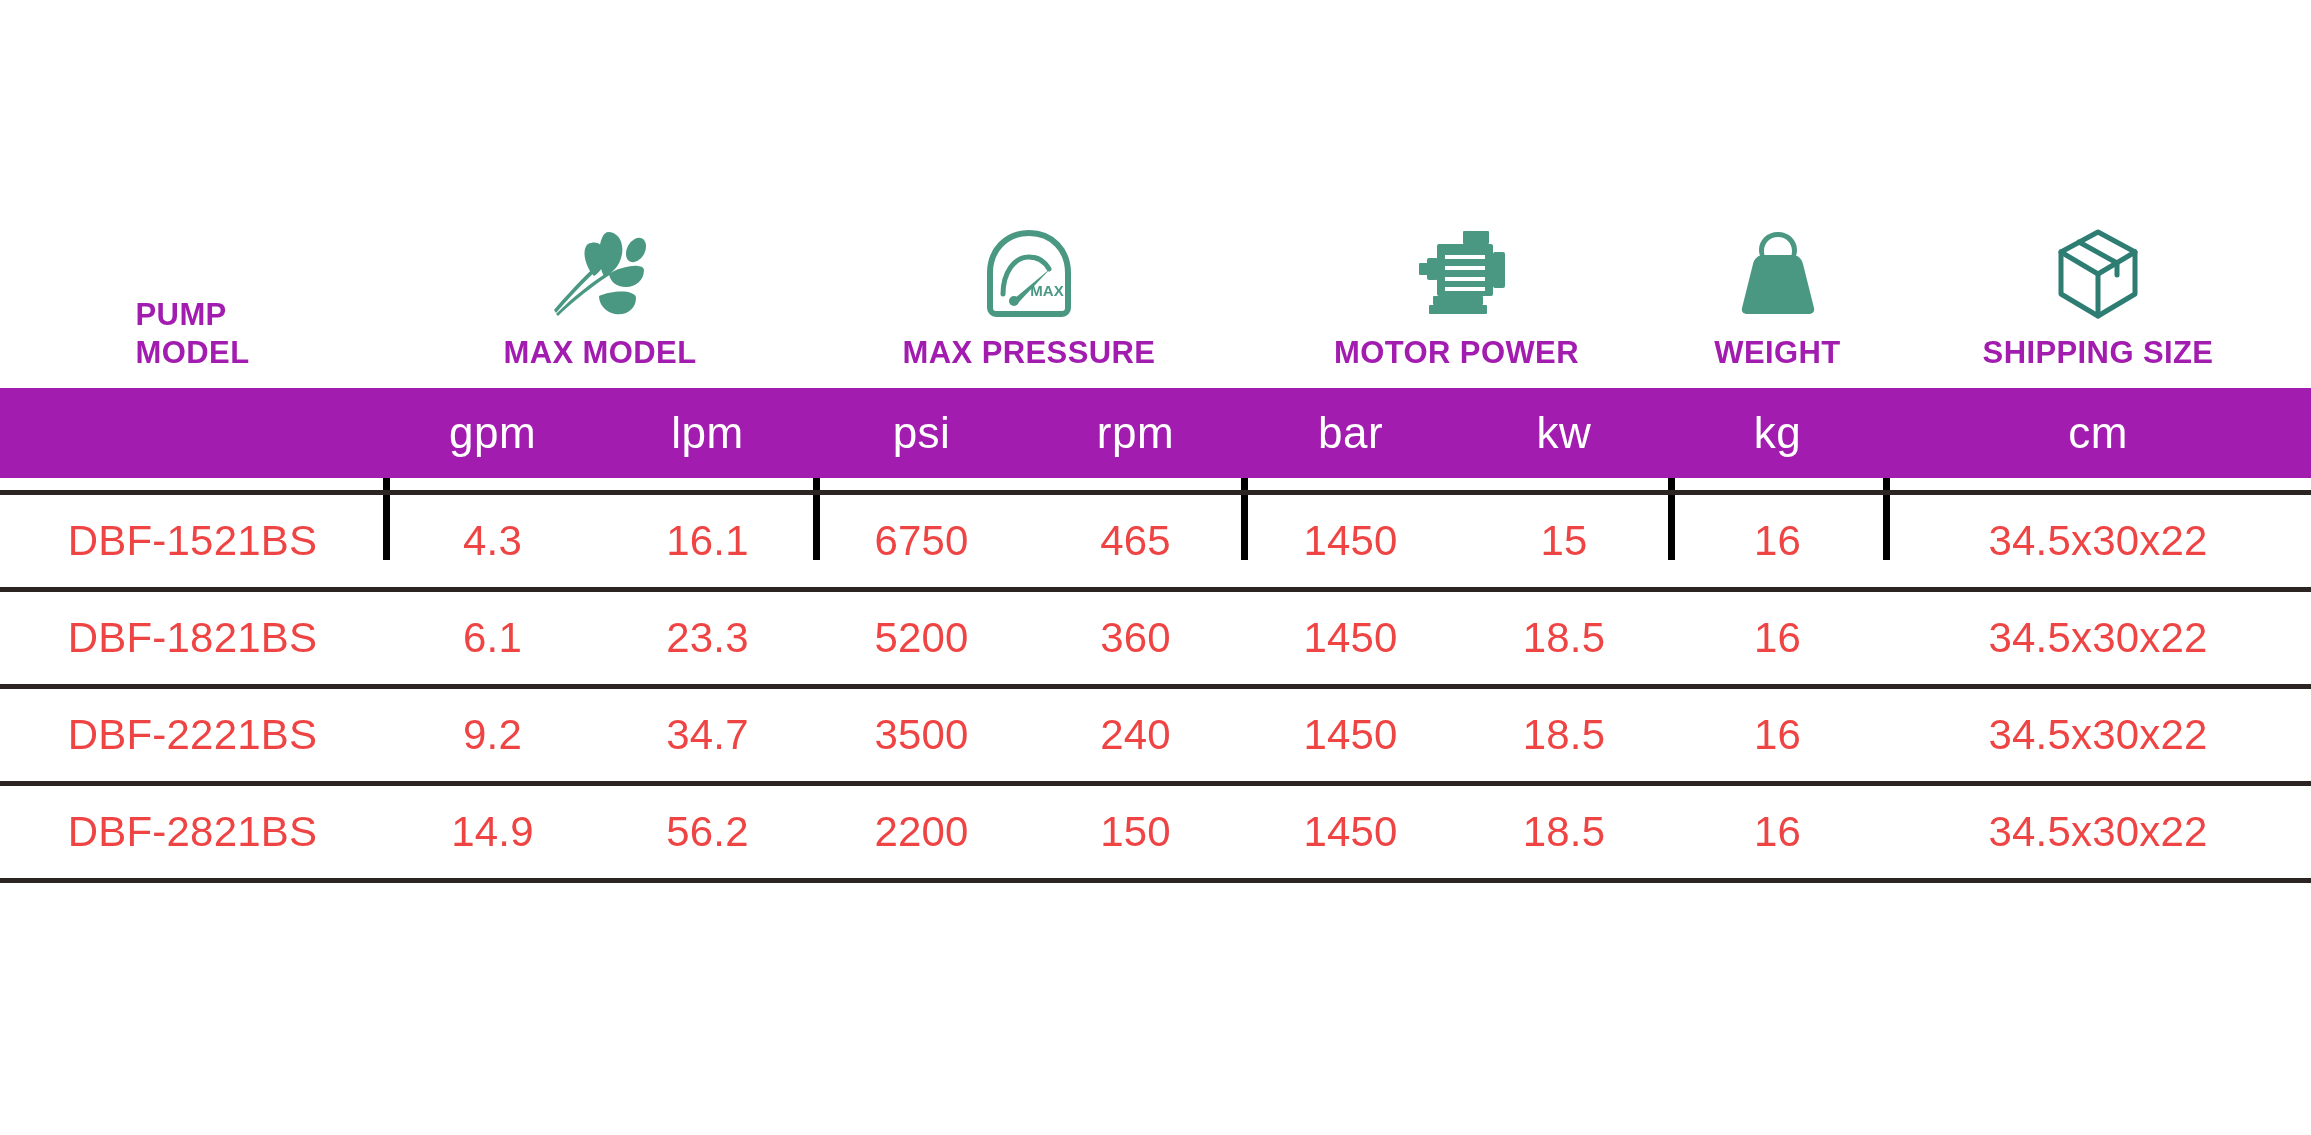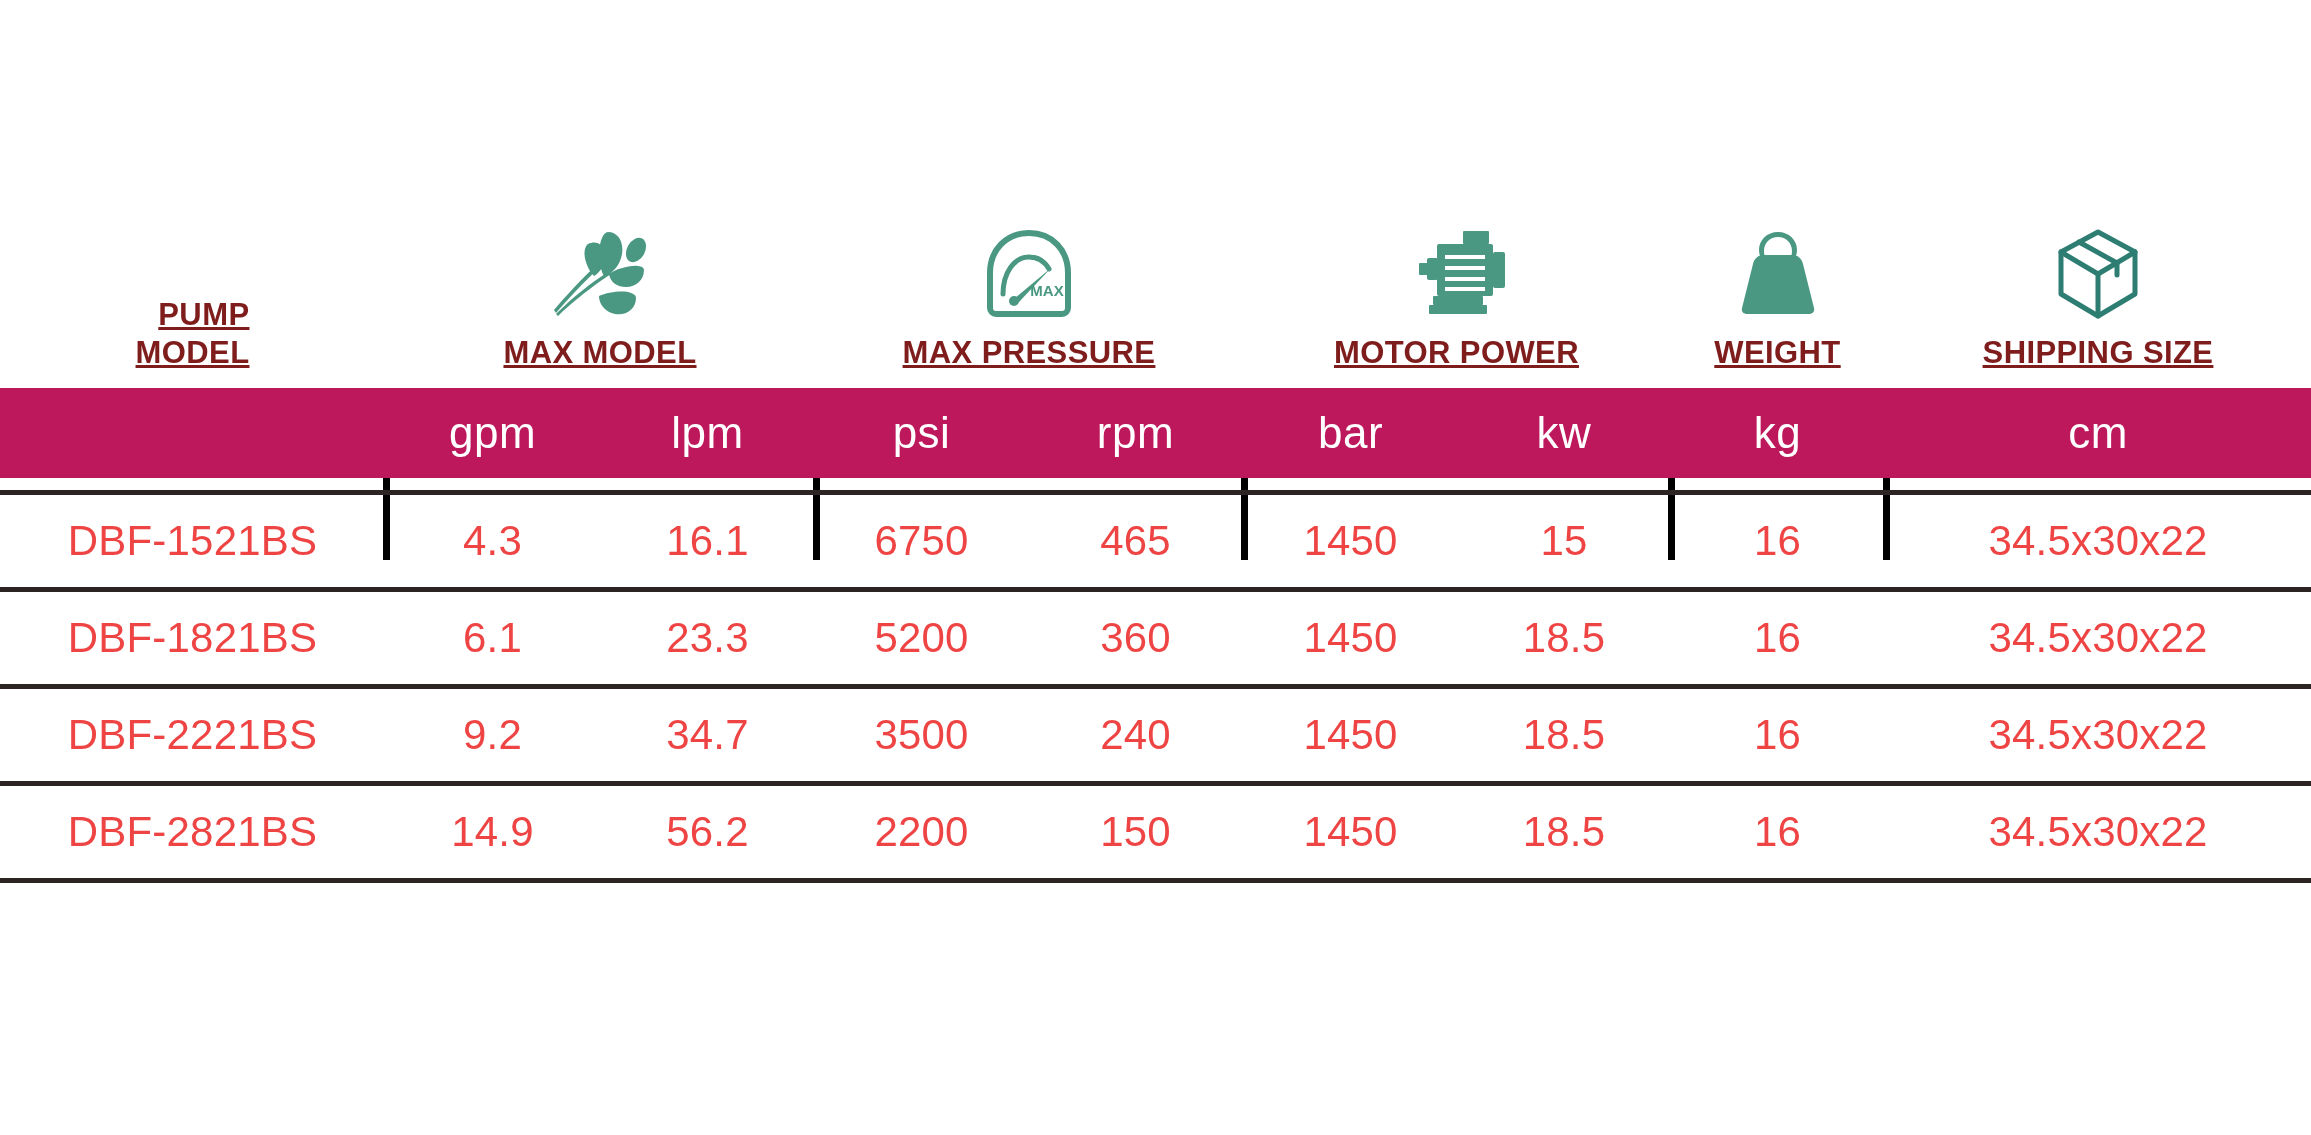--- a/index.html
+++ b/index.html
@@ -47,43 +47,42 @@
     height: 100px;
     display: flex;
     align-items: flex-start;
     justify-content: center;
     margin-bottom: 6px;
   }
   .header-label {
     font-weight: bold;
     font-size: 31px;
     letter-spacing: 0.4px;
-    color: #7f1d1d;
-    text-align: right;
+    color: #a21caf;
+    text-align: left;
     line-height: 1.22;
     white-space: pre-line;
     font-stretch: condensed;
-    text-decoration: underline;
   }
   .vdiv {
     position: absolute;
     top: 248px;
     width: 7px;
     height: 122px;
     background: #000000;
   }
 
   
   .units-band {
     position: absolute;
     left: 0;
     top: 388px;
     width: 2311px;
     height: 90px;
-    background: #be185d;
+    background: #a21caf;
     display: flex;
     align-items: center;
   }
   .unit-cell {
     display: flex;
     align-items: center;
     justify-content: center;
     height: 90px;
     color: #ffffff;
     font-size: 44px;

